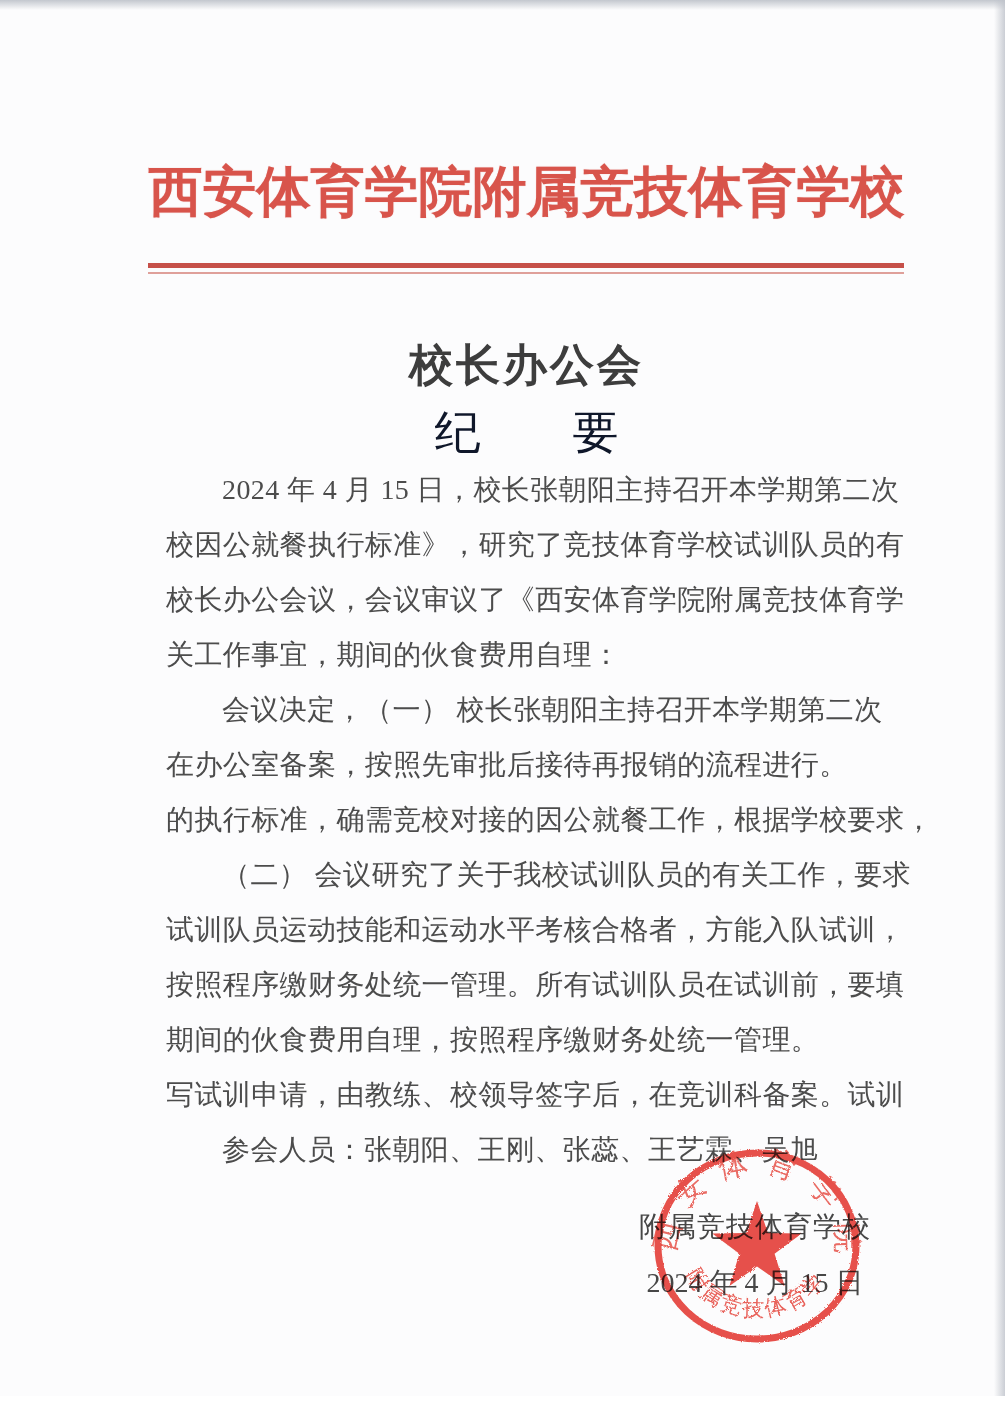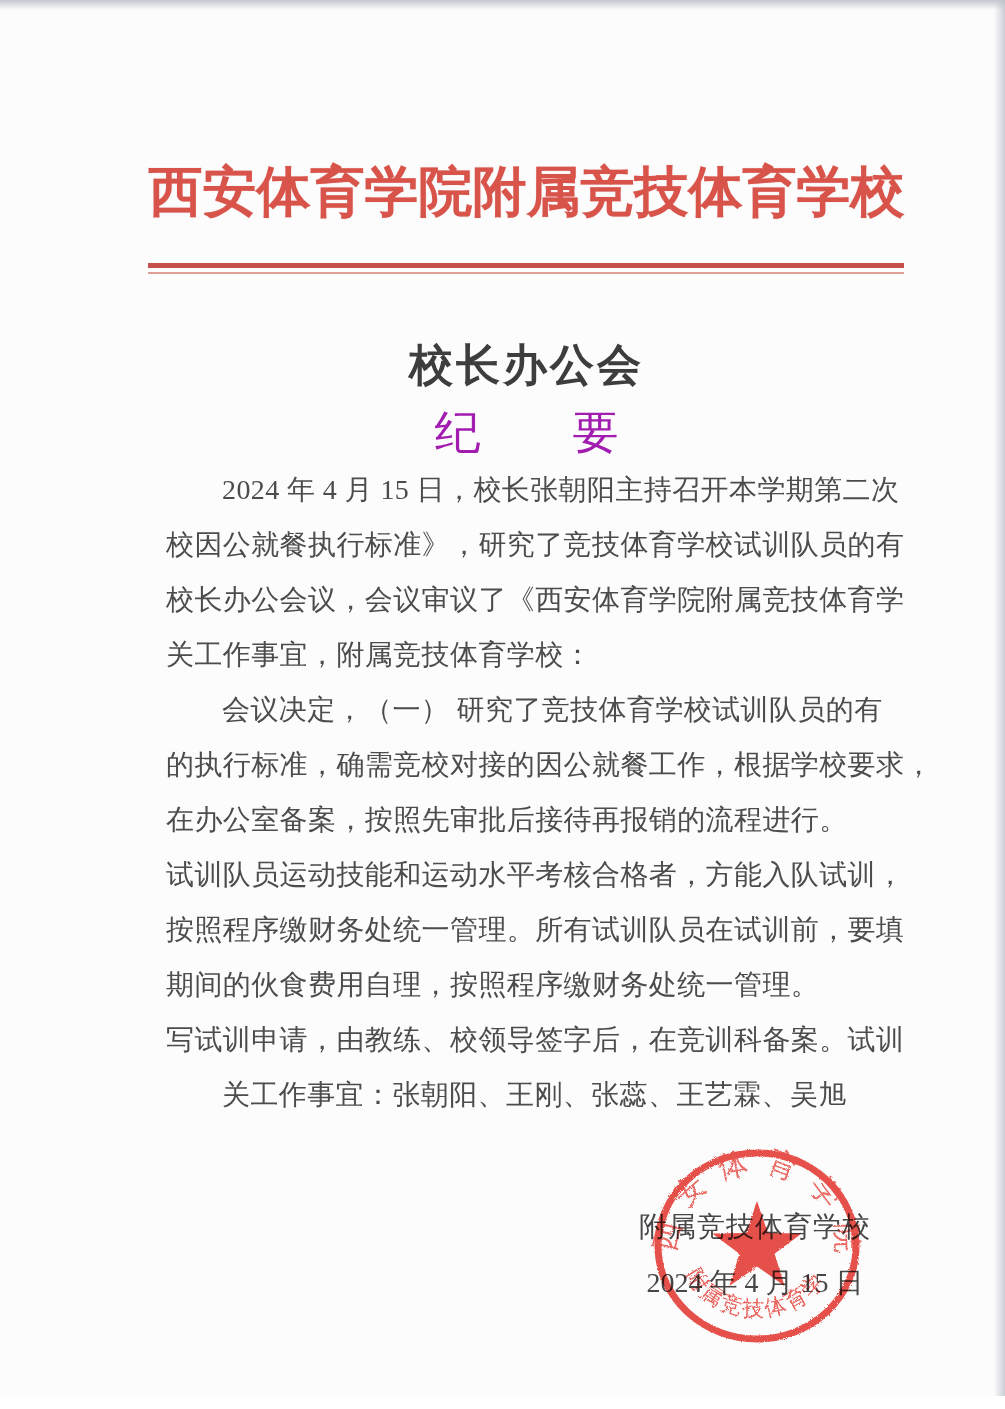--- a/index.html
+++ b/index.html
@@ -32,21 +32,21 @@
   .divider-thick { height: 5px; background: #c65049; }
   .divider-thin { margin-top: 4px; height: 2px; background: #dfa09a; }
   .doc-title {
     position: absolute; top: 336px; left: 148px; width: 757px;
     text-align: center; font-size: 44px; font-weight: 700;
     color: #3d3d3d; letter-spacing: 3px; white-space: nowrap;
   }
   .doc-subtitle {
     position: absolute; top: 402px; left: 148px; width: 757px;
     text-align: center; font-size: 46px; font-weight: 500;
-    color: #a21caf; white-space: nowrap;
+    color: #0f172a; white-space: nowrap;
   }
   .body-text { position: absolute; top: 462px; left: 166px; width: 724px; }
   .line {
     height: 55px; line-height: 55px;
     font-size: 28px; color: #4c4c4c; letter-spacing: 0.4px;
     white-space: nowrap;
   }
   .indent { padding-left: 56px; }
   .sig-org {
     position: absolute; top: 1208px; left: 615px; width: 280px;
@@ -79,29 +79,30 @@
   </div>
 
   <div class="doc-title">校长办公会</div>
 
   <div class="doc-subtitle">纪　　要</div>
 
   <div class="body-text">
     <div class="line indent">2024 年 4 月 15 日，校长张朝阳主持召开本学期第二次</div>
     <div class="line">校因公就餐执行标准》，研究了竞技体育学校试训队员的有</div>
     <div class="line">校长办公会议，会议审议了《西安体育学院附属竞技体育学</div>
-    <div class="line">关工作事宜，附属竞技体育学校：</div>
-    <div class="line indent">会议决定，（一） 研究了竞技体育学校试训队员的有</div>
+    <div class="line">关工作事宜，期间的伙食费用自理：</div>
+    <div class="line indent">会议决定，（一） 校长张朝阳主持召开本学期第二次</div>
+    <div class="line">在办公室备案，按照先审批后接待再报销的流程进行。</div>
     <div class="line">的执行标准，确需竞校对接的因公就餐工作，根据学校要求，</div>
-    <div class="line">在办公室备案，按照先审批后接待再报销的流程进行。</div>
+    <div class="line indent">（二） 会议研究了关于我校试训队员的有关工作，要求</div>
     <div class="line">试训队员运动技能和运动水平考核合格者，方能入队试训，</div>
     <div class="line">按照程序缴财务处统一管理。所有试训队员在试训前，要填</div>
     <div class="line">期间的伙食费用自理，按照程序缴财务处统一管理。</div>
     <div class="line">写试训申请，由教练、校领导签字后，在竞训科备案。试训</div>
-    <div class="line indent">关工作事宜：张朝阳、王刚、张蕊、王艺霖、吴旭</div>
+    <div class="line indent">参会人员：张朝阳、王刚、张蕊、王艺霖、吴旭</div>
   </div>
 
   <div class="sig-org">附属竞技体育学校</div>
 
   <div class="sig-date">2024 年 4 月 15 日</div>
 
   <div class="stamp">
     <svg width="222" height="208" viewBox="0 0 222 208" xmlns="http://www.w3.org/2000/svg">
       <defs>
         <filter id="rough">

